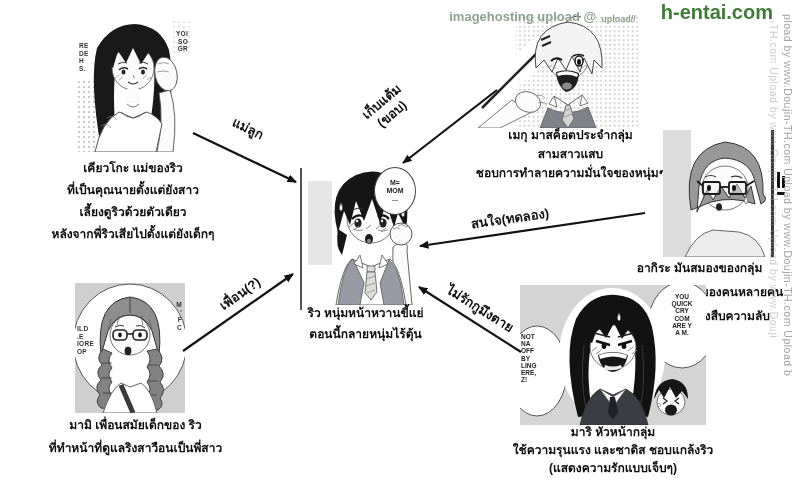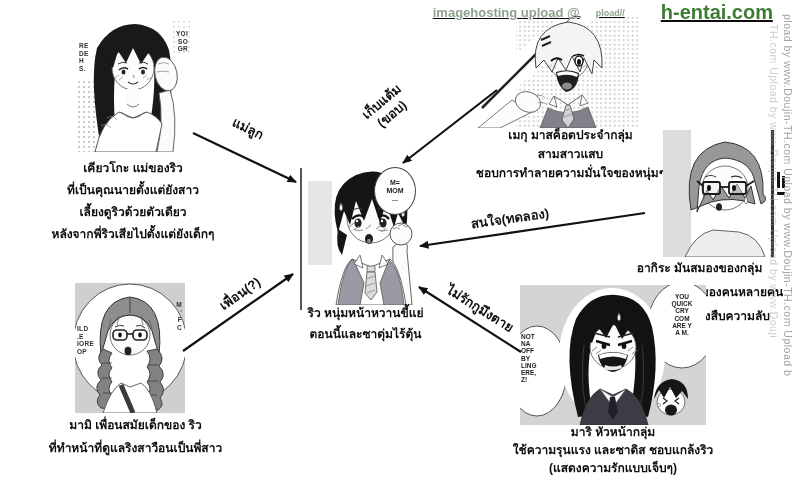--- a/index.html
+++ b/index.html
@@ -12,21 +12,21 @@
   .relation-label{position:absolute;font-size:13px;font-weight:600;text-align:center;
            white-space:pre-line;color:#111;}
   .frag{position:absolute;font-size:6.5px;line-height:7.5px;font-weight:700;color:#333;
         white-space:pre-line;letter-spacing:.3px;}
   .bubble-text{position:absolute;font-size:6.5px;line-height:7.2px;font-weight:700;color:#222;
         white-space:pre-line;text-align:center;}
   .speech-bubble{position:absolute;background:#fff;border:1.5px solid #444;border-radius:50%;
         display:flex;align-items:center;justify-content:center;font-size:7px;line-height:8px;
         font-weight:700;color:#222;text-align:center;white-space:pre-line;}
   #arrow-overlay{position:absolute;left:0;top:0;width:795px;height:479px;pointer-events:none;}
-  .wm-top{position:absolute;top:1px;right:22px;display:flex;align-items:center;gap:16px;text-decoration:underline;}
+  .wm-top{position:absolute;top:1px;right:22px;display:flex;align-items:flex-end;gap:5px;}
   .wm-top .p{font-size:13px;font-weight:600;color:#8da38d;}
   .wm-top .s{font-size:9px;font-weight:600;color:#8da38d;}
   .wm-top .d{font-size:20px;font-weight:800;color:#3e7c34;margin-left:20px;}
   .wm-side{position:absolute;writing-mode:vertical-rl;text-orientation:mixed;
         font-size:10.5px;color:#a3a3a3;letter-spacing:.5px;white-space:nowrap;z-index:30;}
   #wm-col1{right:1px;top:14px;height:465px;overflow:hidden;}
   #wm-col2{right:15px;top:20px;height:459px;overflow:hidden;opacity:.55;}
 </style>
 </head>
 <body>
@@ -109,21 +109,21 @@
       <path d="M52,92 l-6,9 l9,4 z M74,92 l6,9 l-9,4 z" fill="#fff" stroke="#555" stroke-width="0.8"></path>
       <rect x="59" y="103" width="8" height="6" rx="1" fill="#dcdcdc" stroke="#555" stroke-width="0.8"></rect>
       <path d="M59,109 L57,130 L63,137 L69,129 L67,109 Z" fill="#dcdcdc" stroke="#555" stroke-width="0.8"></path>
       <path d="M58,116 l9,-3 M58,123 l9,-3 M59,130 l8,-3" stroke="#888" stroke-width="0.8"></path>
     </svg>
     <div class="speech-bubble" style="left:66px;top:4px;width:40px;height:46px;">M=
 MOM
 ...</div>
   </div>
   <div class="caption" style="left:283px;top:303px;width:165px;line-height:21px;">ริว หนุ่มหน้าหวานขี้แย่
-ตอนนี้และซาดุ่มไร้ตุ้น</div>
+ตอนนี้กลายหนุ่มไร้ตุ้น</div>
 
   <div class="portrait" style="left:478px;top:16px;width:160px;height:112px;">
     <svg viewBox="0 0 160 112">
       <defs>
           <pattern id="mdt" width="4.5" height="4.5" patternUnits="userSpaceOnUse">
             <circle cx="1.6" cy="1.6" r="1" fill="#c4c4c4"></circle>
           </pattern>
         </defs>
       <rect width="160" height="112" fill="#fff"></rect>
       <rect x="38" y="0" width="122" height="112" fill="url(#mdt)"></rect>
@@ -292,19 +292,19 @@
 
   <div class="relation-label" style="left:218px;top:118px;width:60px;transform:rotate(26deg);">แม่ลูก</div>
   <div class="relation-label" style="left:203px;top:283px;width:74px;transform:rotate(-35deg);">เพื่อน(?)</div>
   <div class="relation-label" style="left:352px;top:92px;width:70px;line-height:16px;transform:rotate(-40deg);">เก็บแต้ม
 (ขอบ)</div>
   <div class="relation-label" style="left:458px;top:208px;width:104px;transform:rotate(-8deg);">สนใจ(ทดลอง)</div>
   <div class="relation-label" style="left:428px;top:298px;width:104px;transform:rotate(32deg);">ไม่รักกูมึงตาย</div>
 
   <div class="wm-top">
     <span class="p">imagehosting upload @</span>
-    <span class="s">pload//</span>
+    <span class="s">upload//</span>
     <span class="d">h-entai.com</span>
   </div>
   <div class="wm-side" id="wm-col1">pload by www.Doujin-TH.com  Upload by www.Doujin-TH.com  Upload b</div>
   <div class="wm-side" id="wm-col2">-TH.com  Upload by www.Doujin-TH.com  Upload by www.Douji</div>
 
 </div>
 
 </body></html>

